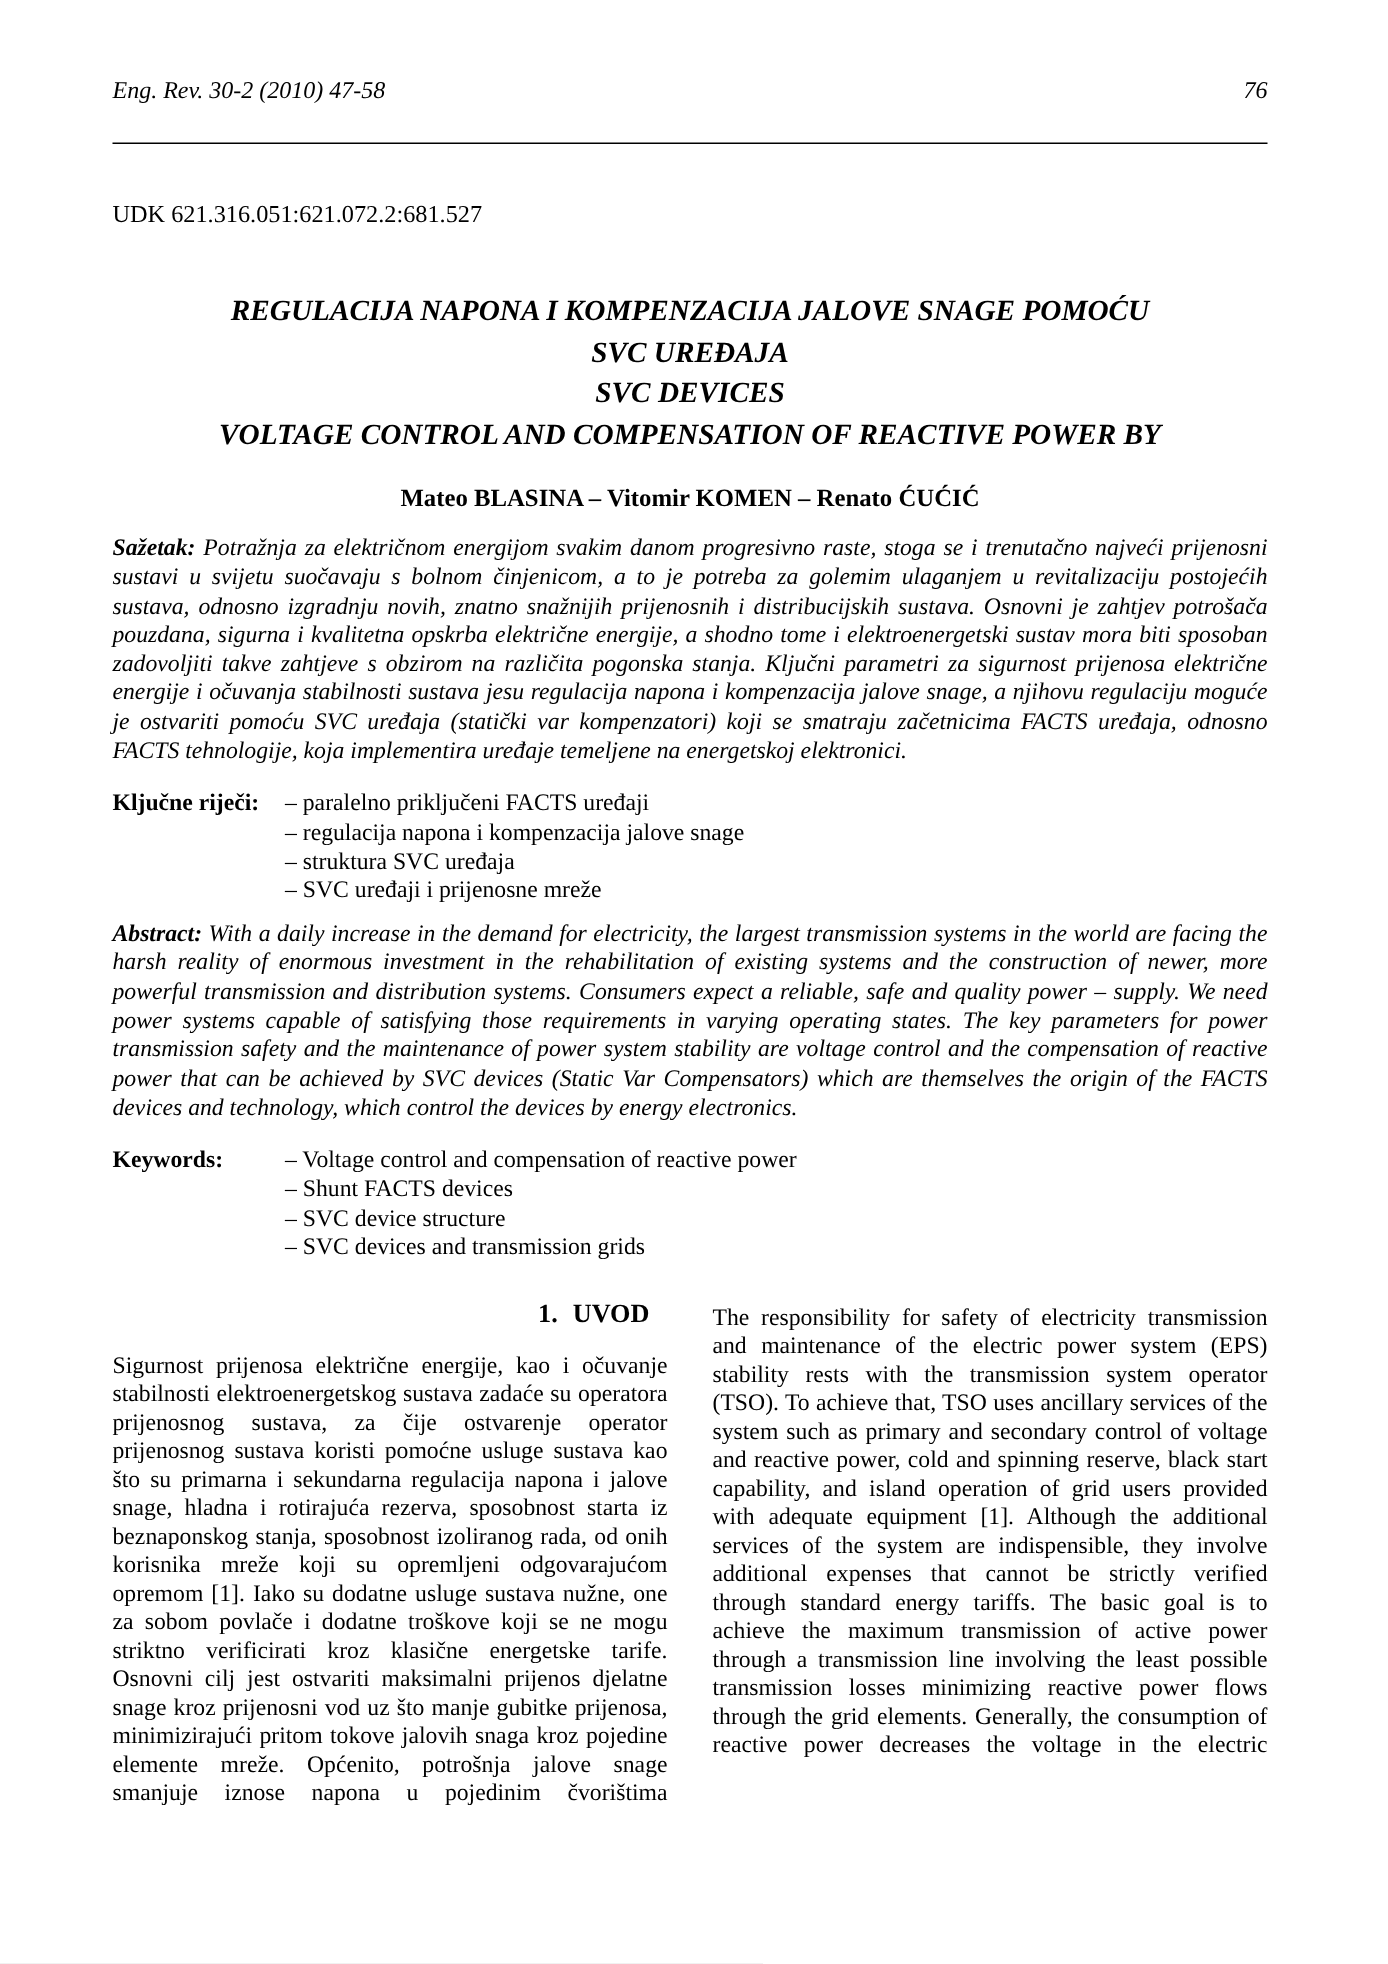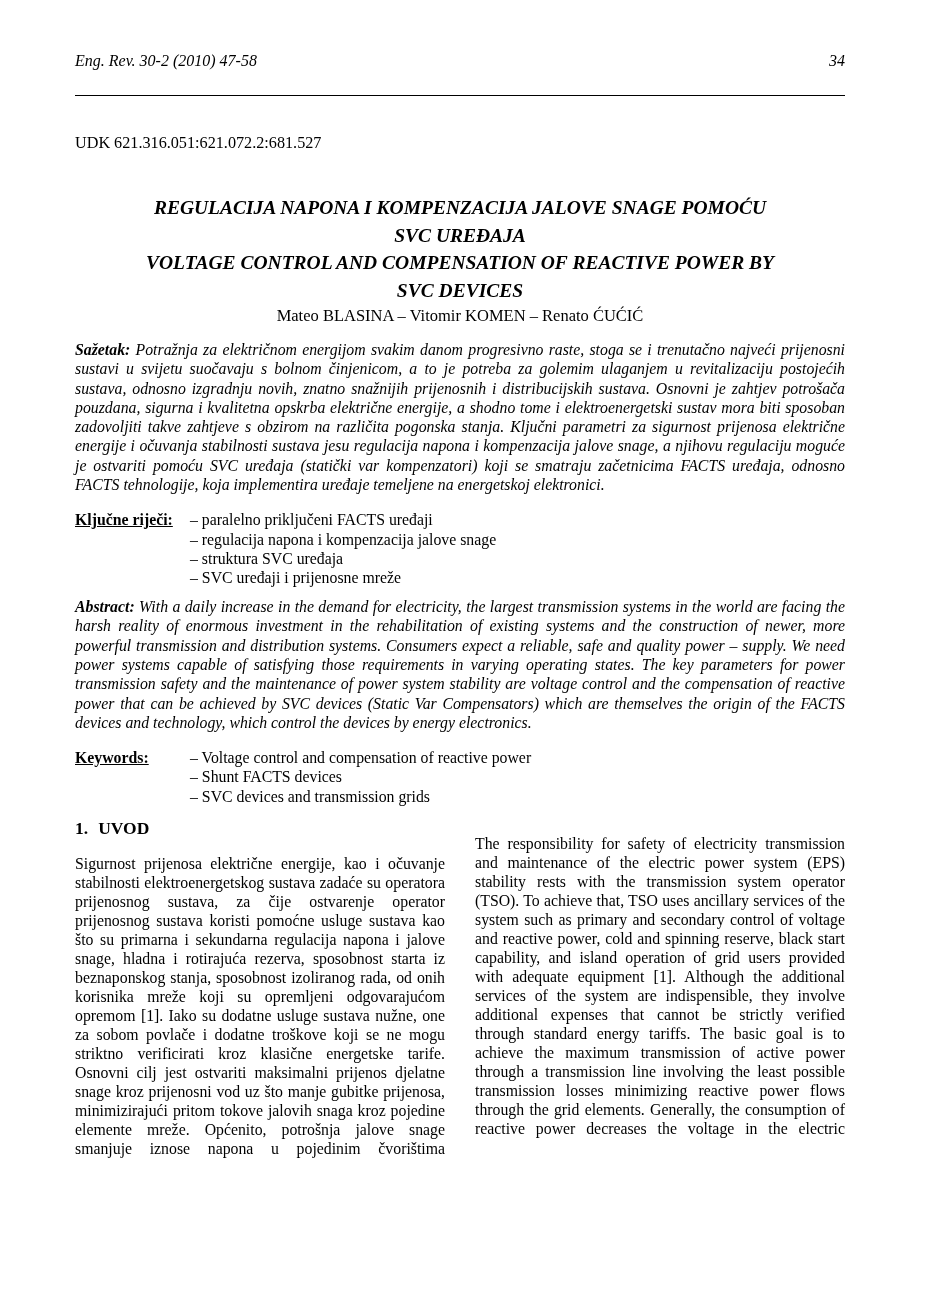--- a/index.html
+++ b/index.html
@@ -45,23 +45,23 @@
   
   .title-block {
     margin-top: 41px;
     text-align: center;
     font-weight: bold;
     font-size: 19.5px;
     line-height: 27.5px;
     font-style: italic;
   }
   .authors {
-    margin-top: 2px;
+    margin-top: 18px;
     text-align: center;
-    font-weight: normal;
+    font-weight: bold;
     font-size: 16.5px;
     line-height: 19px;
   }
   
   .abstract {
     margin: 15px 0 0 0;
     font-style: italic;
     font-size: 15.8px;
     line-height: 19.3px;
     text-align: justify;
@@ -75,63 +75,63 @@
     display: flex;
     margin-top: 16px;
     font-size: 15.8px;
     line-height: 19.2px;
   }
   .kw-block.en { margin-top: 16px; }
   .kw-label {
     width: 115px;
     flex: 0 0 115px;
     font-weight: bold;
-    text-decoration: underline;
   }
   .kw-items { flex: 1; }
   
   .columns {
     display: flex;
     gap: 30px;
     margin-top: 12px;
   }
   .col { flex: 1; min-width: 0; }
   .section-heading {
-    margin: 0;
+    margin: 12px;
     font-size: 17.5px;
     line-height: 20px;
     font-weight: bold;
+    text-align: right;
   }
   .section-heading .sec-num { margin-right: 10px; }
   .col-par {
     margin: 16px 0 0 0;
     font-size: 15.8px;
     line-height: 19px;
     text-align: justify;
     text-align-last: justify;
   }
 </style>
 </head>
 <body>
 
 <div class="page">
 
   <div class="running-head">
     <span>Eng. Rev. 30-2 (2010) 47-58</span>
-    <span>34</span>
+    <span>76</span>
   </div>
   <hr class="head-rule">
 
   <div class="udk">UDK 621.316.051:621.072.2:681.527</div>
 
   <div class="title-block">
     <div>REGULACIJA NAPONA I KOMPENZACIJA JALOVE SNAGE POMOĆU</div>
     <div>SVC UREĐAJA</div>
+    <div>SVC DEVICES</div>
     <div>VOLTAGE CONTROL AND COMPENSATION OF REACTIVE POWER BY</div>
-    <div>SVC DEVICES</div>
   </div>
 
   <div class="authors">Mateo BLASINA – Vitomir KOMEN – Renato ĆUĆIĆ</div>
 
   <p class="abstract hr">
     <span class="abs-label">Sažetak:</span>
     <span>Potražnja za električnom energijom svakim danom progresivno raste, stoga se i trenutačno najveći prijenosni sustavi u svijetu suočavaju s bolnom činjenicom, a to je potreba za golemim ulaganjem u revitalizaciju postojećih sustava, odnosno izgradnju novih, znatno snažnijih prijenosnih i distribucijskih sustava. Osnovni je zahtjev potrošača pouzdana, sigurna i kvalitetna opskrba električne energije, a shodno tome i elektroenergetski sustav mora biti sposoban zadovoljiti takve zahtjeve s obzirom na različita pogonska stanja. Ključni parametri za sigurnost prijenosa električne energije i očuvanja stabilnosti sustava jesu regulacija napona i kompenzacija jalove snage, a njihovu regulaciju moguće je ostvariti pomoću SVC uređaja (statički var kompenzatori) koji se smatraju začetnicima FACTS uređaja, odnosno FACTS tehnologije, koja implementira uređaje temeljene na energetskoj elektronici.</span>
   </p>
 
   <div class="kw-block hr">
@@ -147,20 +147,21 @@
   <p class="abstract en">
     <span class="abs-label">Abstract:</span>
     <span>With a daily increase in the demand for electricity, the largest transmission systems in the world are facing the harsh reality of enormous investment in the rehabilitation of existing systems and the construction of newer, more powerful transmission and distribution systems. Consumers expect a reliable, safe and quality power – supply. We need power systems capable of satisfying those requirements in varying operating states. The key parameters for power transmission safety and the maintenance of power system stability are voltage control and the compensation of reactive power that can be achieved by SVC devices (Static Var Compensators) which are themselves the origin of the FACTS devices and technology, which control the devices by energy electronics.</span>
   </p>
 
   <div class="kw-block en">
     <div class="kw-label">Keywords:</div>
     <div class="kw-items">
       <div>– Voltage control and compensation of reactive power</div>
       <div>– Shunt FACTS devices</div>
+      <div>– SVC device structure</div>
       <div>– SVC devices and transmission grids</div>
     </div>
   </div>
 
   <div class="columns">
     <div class="col">
       <h2 class="section-heading">
         <span class="sec-num">1.</span><span>UVOD</span>
       </h2>
       <p class="col-par">Sigurnost prijenosa električne energije, kao i očuvanje stabilnosti elektroenergetskog sustava zadaće su operatora prijenosnog sustava, za čije ostvarenje operator prijenosnog sustava koristi pomoćne usluge sustava kao što su primarna i sekundarna regulacija napona i jalove snage, hladna i rotirajuća rezerva, sposobnost starta iz beznaponskog stanja, sposobnost izoliranog rada, od onih korisnika mreže koji su opremljeni odgovarajućom opremom [1]. Iako su dodatne usluge sustava nužne, one za sobom povlače i dodatne troškove koji se ne mogu striktno verificirati kroz klasične energetske tarife. Osnovni cilj jest ostvariti maksimalni prijenos djelatne snage kroz prijenosni vod uz što manje gubitke prijenosa, minimizirajući pritom tokove jalovih snaga kroz pojedine elemente mreže. Općenito, potrošnja jalove snage smanjuje iznose napona u pojedinim čvorištima</p>

